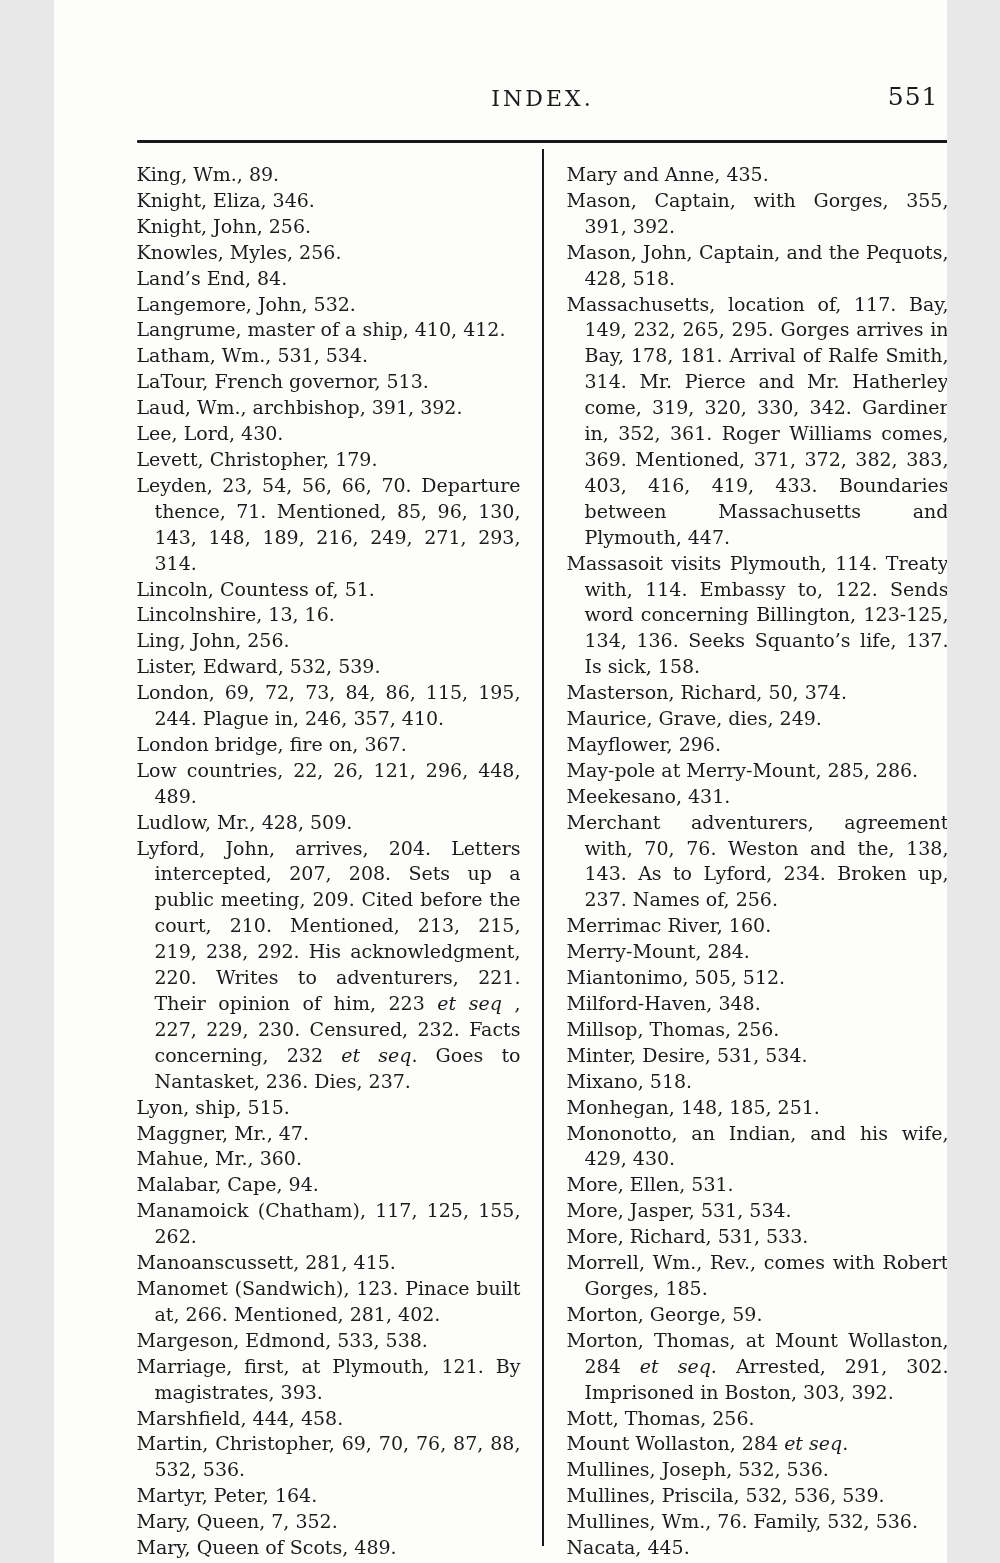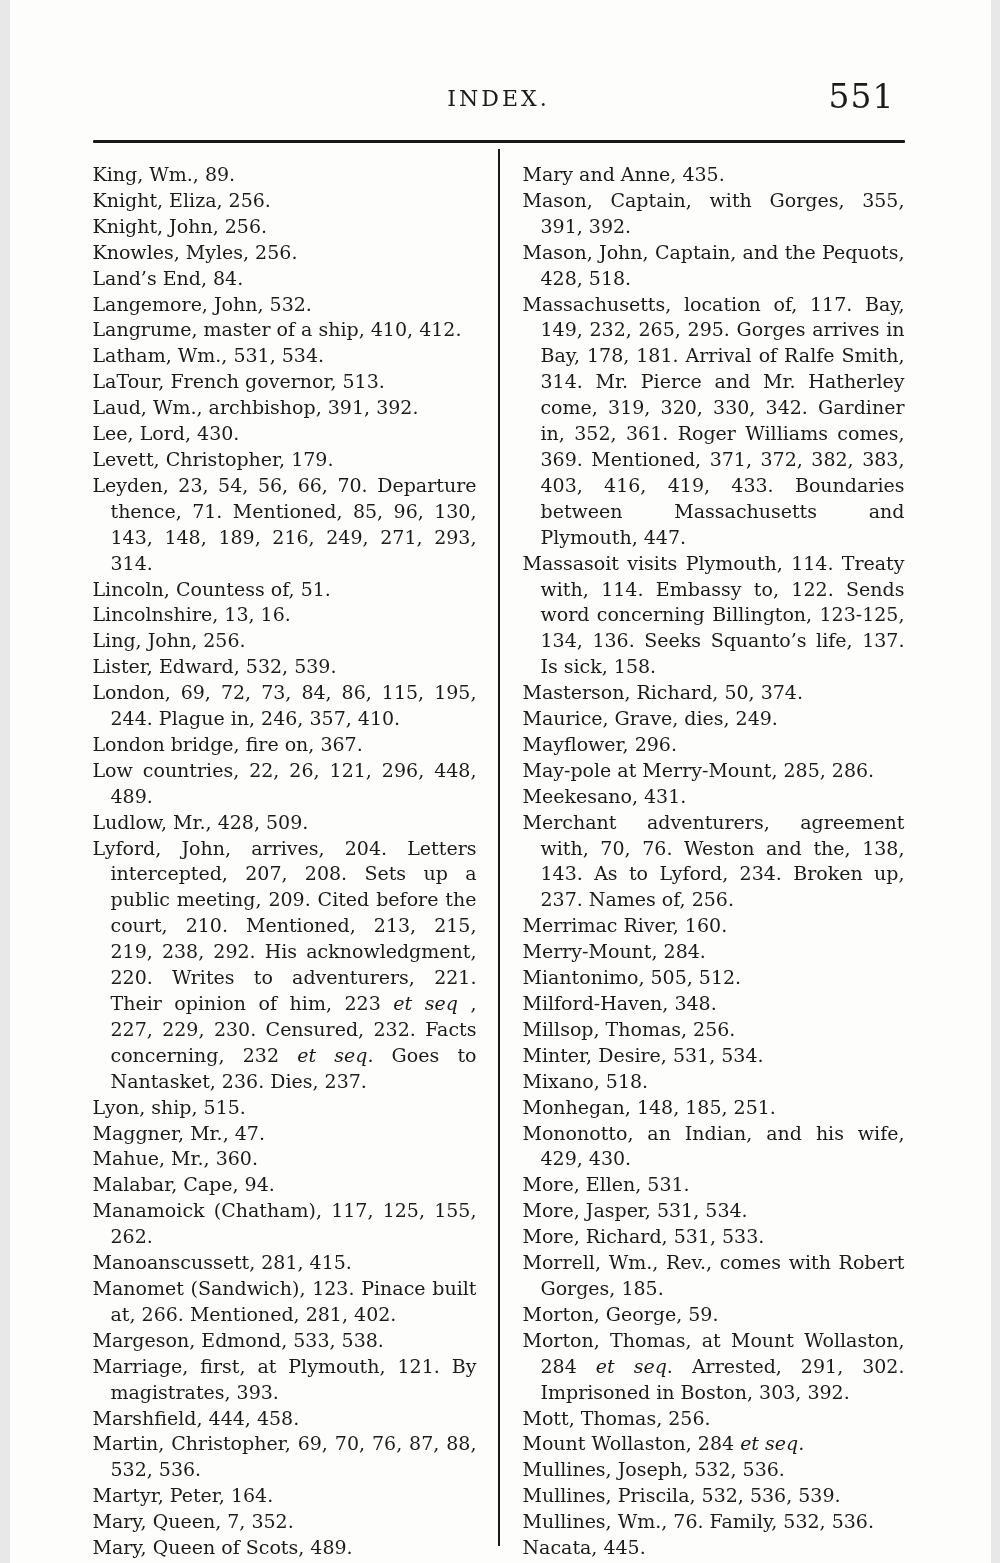--- a/index.html
+++ b/index.html
@@ -2,21 +2,21 @@
 <html><head>
 <meta charset="utf-8">
 <style>
   html, body {
     margin: 0;
     padding: 0;
     background: #e8e8e8;
   }
   .page {
     position: relative;
-    width: 981px;
+    width: 893px;
     height: 1563px;
     margin: 0 auto;
     background: #fdfdfb;
     color: #1b1b1b;
     font-family: "DejaVu Serif", "Liberation Serif", serif;
     overflow: hidden;
   }
   .page-header {
     position: absolute;
     top: 86px;
@@ -30,21 +30,21 @@
     right: 0;
     text-align: center;
     font-size: 22px;
     letter-spacing: 3px;
     line-height: 26px;
   }
   .page-number {
     position: absolute;
     right: 10px;
     top: -4px;
-    font-size: 33px;
+    font-size: 25px;
     line-height: 30px;
     letter-spacing: 1px;
   }
   .header-rule {
     position: absolute;
     left: 83px;
     top: 140px;
     width: 812px;
     height: 3px;
     background: #191919;
@@ -87,21 +87,21 @@
   <div class="page-header">
     <span class="running-title">INDEX.</span>
     <span class="page-number">551</span>
   </div>
 
   <div class="header-rule"></div>
 
   <div class="columns">
     <div class="column column-left">
         <p class="entry">King, Wm., 89.</p>
-        <p class="entry">Knight, Eliza, 256.</p>
+        <p class="entry">Knight, Eliza, 346.</p>
         <p class="entry">Knight, John, 256.</p>
         <p class="entry">Knowles, Myles, 256.</p>
         <p class="entry">Land’s End, 84.</p>
         <p class="entry">Langemore, John, 532.</p>
         <p class="entry">Langrume, master of a ship, 410, 412.</p>
         <p class="entry">Latham, Wm., 531, 534.</p>
         <p class="entry">LaTour, French governor, 513.</p>
         <p class="entry">Laud, Wm., archbishop, 391, 392.</p>
         <p class="entry">Lee, Lord, 430.</p>
         <p class="entry">Levett, Christopher, 179.</p>

